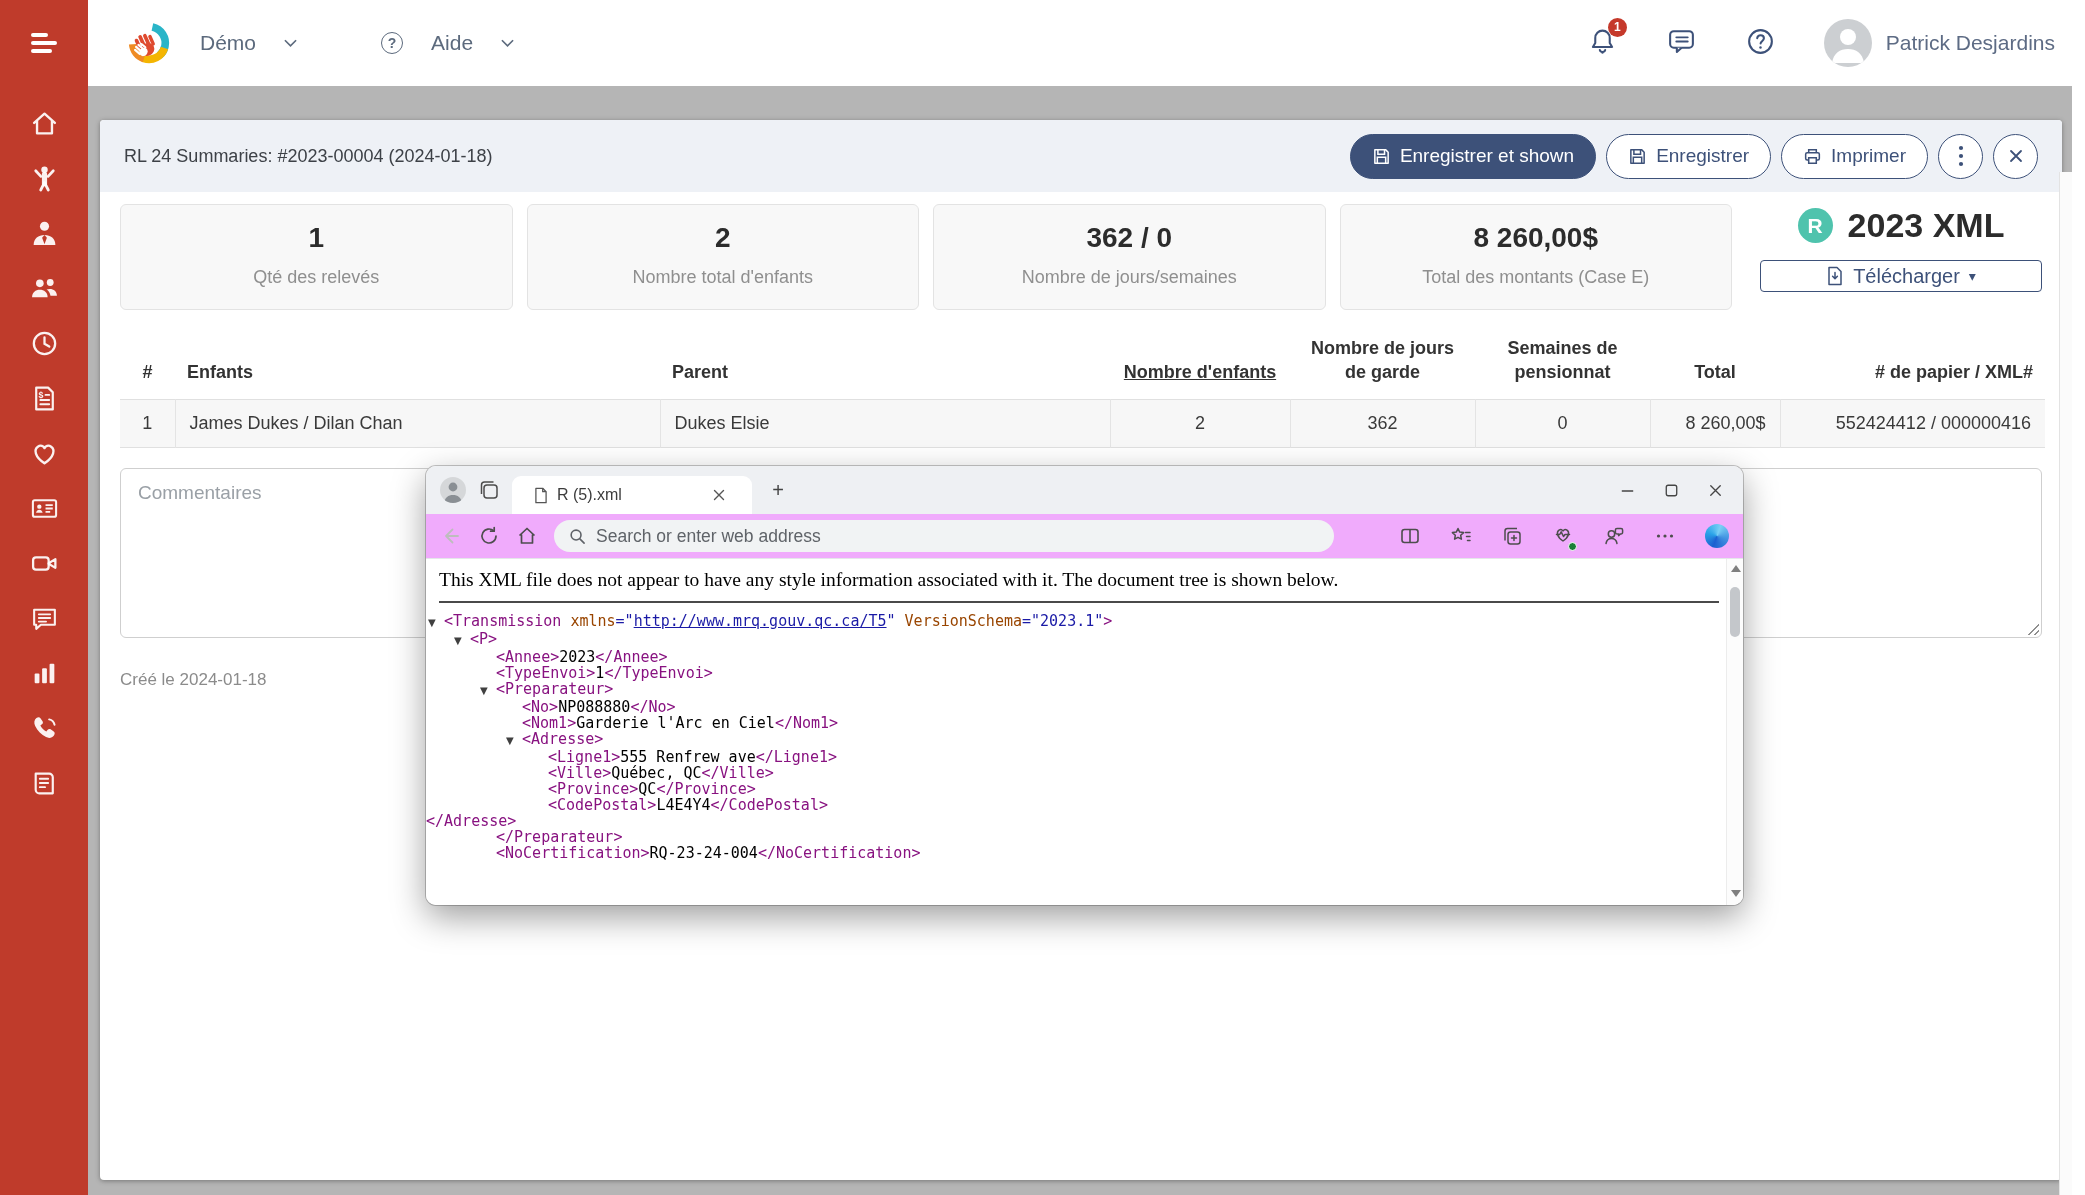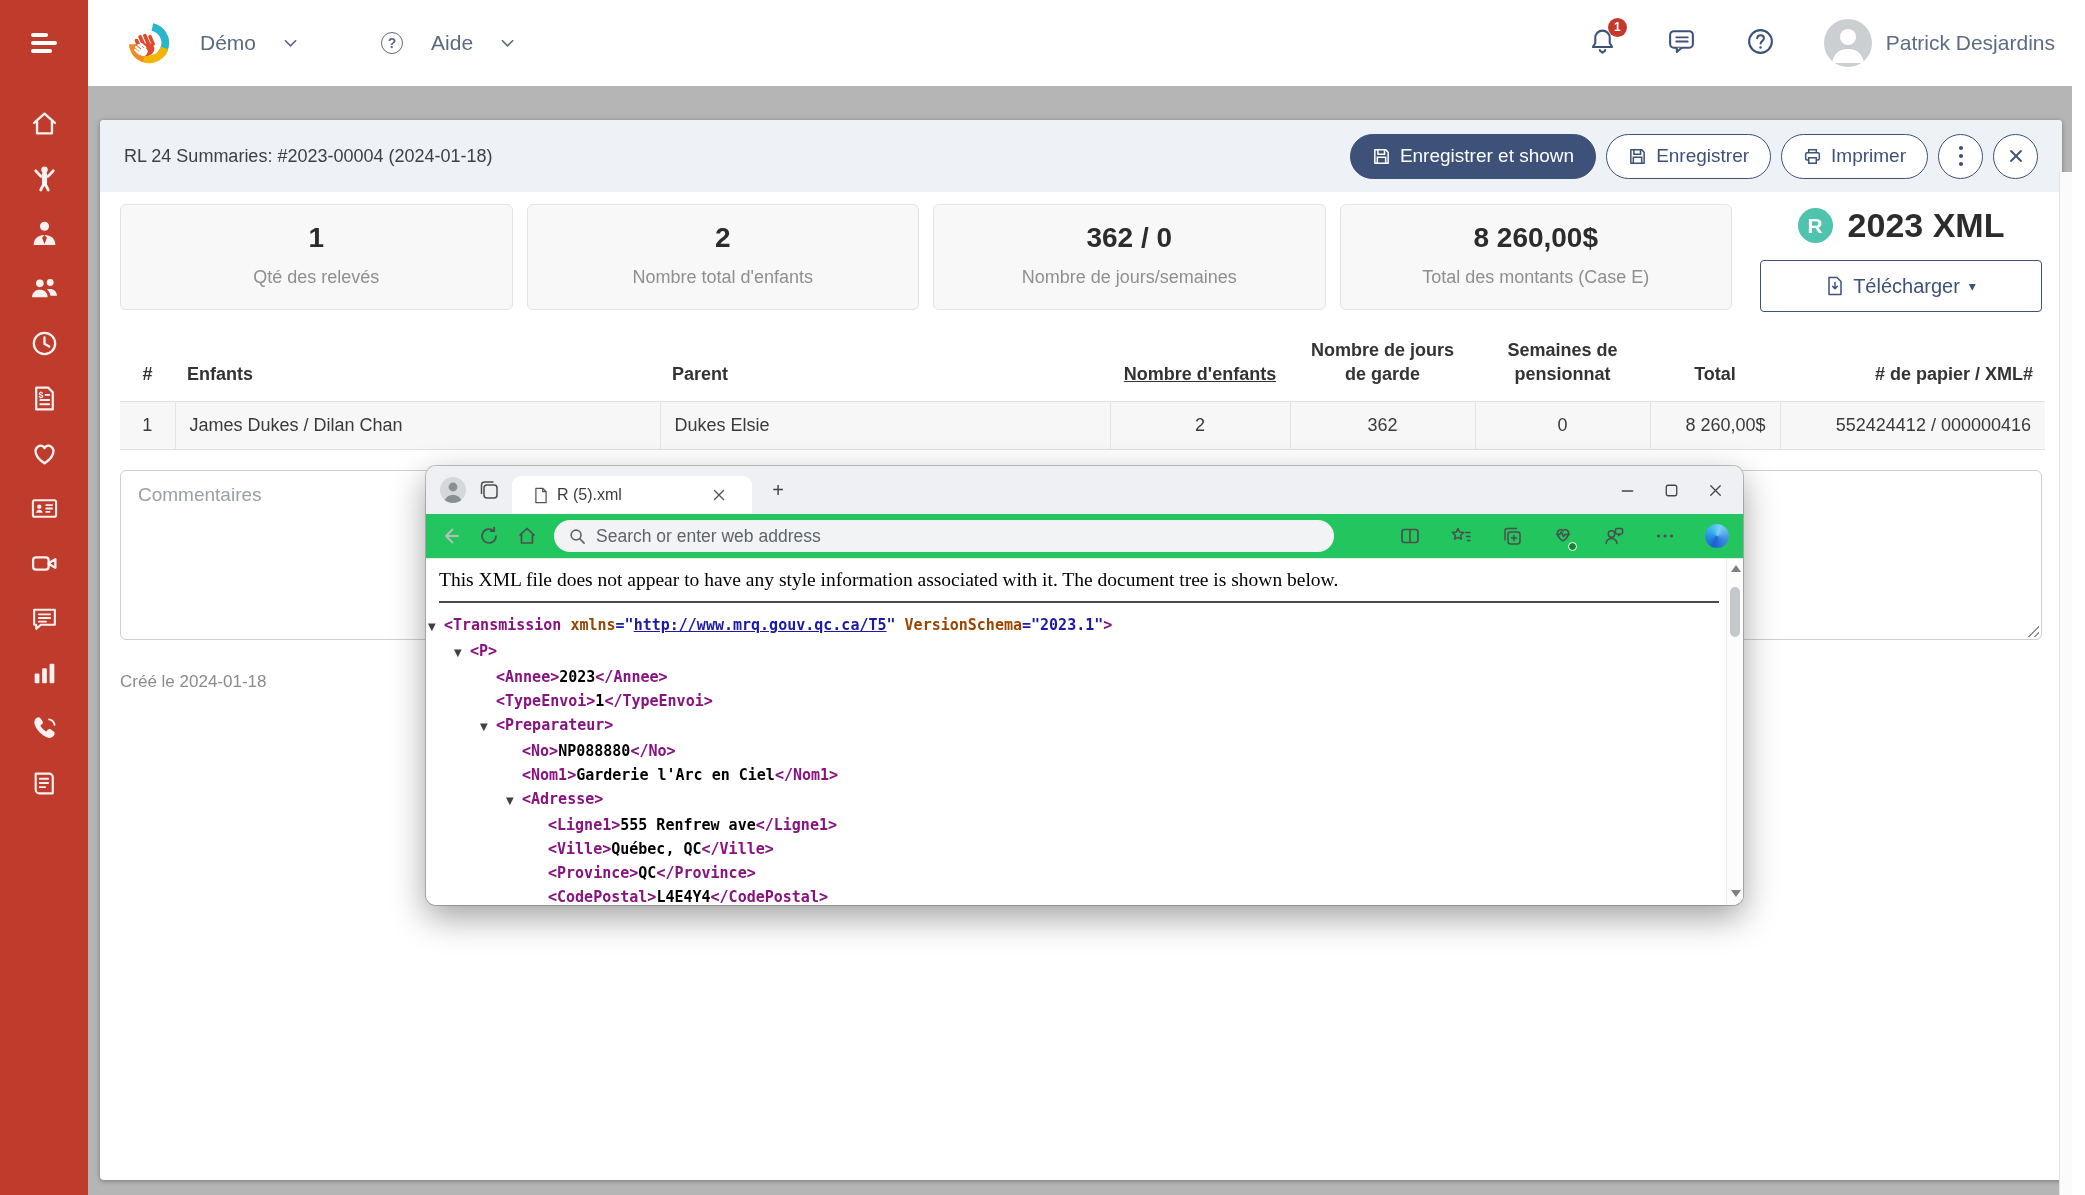--- a/index.html
+++ b/index.html
@@ -41,21 +41,21 @@
 
   
   .summary-row { display:flex; align-items:flex-start; }
   .sum-card { flex:1; height:106px; background:#f8f8f8; border:1px solid #e3e3e3; border-radius:6px; text-align:center; margin-right:14px; }
   .sum-value { font-size:28px; font-weight:bold; color:#2c2c2c; padding-top:17px; }
   .sum-label { font-size:18px; color:#8f8f8f; margin-top:13px; }
   .xml-panel { width:282px; margin-left:14px; flex:none; }
   .xml-head { display:flex; align-items:center; justify-content:center; gap:15px; margin-top:2px; }
   .r-badge { width:35px; height:35px; border-radius:50%; background:#4fc3ad; color:#fff; font-size:21px; font-weight:bold; display:flex; align-items:center; justify-content:center; }
   .xml-title { font-size:34px; font-weight:bold; color:#2c2c2c; }
-  .dl-btn { margin-top:15px; width:100%; height:52px; border:1px solid #3d5179; border-radius:4px; background:#fff; color:#3d5179; font-size:20px; display:flex; align-items:center; justify-content:center; gap:9px; cursor:pointer; font-family:inherit; }
+  .dl-btn { margin-top:15px; width:100%; height:32px; border:1px solid #3d5179; border-radius:4px; background:#fff; color:#3d5179; font-size:20px; display:flex; align-items:center; justify-content:center; gap:9px; cursor:pointer; font-family:inherit; }
   .dl-btn svg { width:18px; height:20px; }
   .caret { font-size:14px; }
 
   
   .rl-table { width:100%; border-collapse:collapse; table-layout:fixed; margin-top:20px; }
   .rl-table th { font-size:18px; font-weight:bold; color:#333; padding:6px 12px 15px; vertical-align:bottom; line-height:24px; }
   .rl-table td { font-size:18px; color:#3a3a3a; padding:13px 14px; background:#f7f7f7; border-left:1px solid #e4e4e4; }
   .rl-table td:first-child { border-left:none; }
   .rl-table tbody tr { border-top:1px solid #e0e0e0; border-bottom:1px solid #e0e0e0; cursor:pointer; }
 
@@ -71,36 +71,36 @@
   .tabstrip { position:relative; height:48px; background:#eef0f3; }
   .tab-avatar { position:absolute; left:14px; top:11px; width:26px; height:26px; border-radius:50%; background:#d5d7d9; overflow:hidden; cursor:pointer; }
   .ws-icon { position:absolute; left:52px; top:13px; width:22px; height:22px; color:#4c4c4c; cursor:pointer; }
   .tab { position:absolute; left:86px; bottom:0; width:240px; height:38px; background:#fff; border-radius:9px 9px 0 0; display:flex; align-items:center; padding:0 22px; gap:9px; cursor:pointer; }
   .tab-title { flex:1; font-size:16px; color:#3c3c3c; white-space:nowrap; overflow:hidden; }
   .tab-close { width:22px; height:22px; border-radius:4px; display:flex; align-items:center; justify-content:center; color:#555; cursor:pointer; }
   .newtab { position:absolute; left:340px; top:12px; width:24px; height:24px; display:flex; align-items:center; justify-content:center; color:#444; font-size:20px; cursor:pointer; }
   .win-ctrls { position:absolute; right:6px; top:0; height:48px; display:flex; align-items:center; }
   .wc { width:44px; height:40px; display:flex; align-items:center; justify-content:center; color:#454545; cursor:pointer; }
   .wc svg { width:19px; height:19px; }
-  .toolbar { height:45px; display:flex; align-items:center; padding:0 14px; gap:16px; background:#22c55e; border-bottom:1px solid #e5e7ea; }
+  .toolbar { height:45px; display:flex; align-items:center; padding:0 14px; gap:16px; background:#f0abfc; border-bottom:1px solid #e5e7ea; }
   .tb-ic { width:22px; height:22px; color:#4d4d4d; flex:none; cursor:pointer; }
   .tb-ic.disabled { color:#bdbdbd; }
   .addr { width:780px; height:32px; border-radius:16px; background:#f1f3f4; display:flex; align-items:center; gap:10px; padding:0 15px; }
   .addr input { border:none; background:transparent; outline:none; font-size:17.5px; color:#5f6368; width:100%; font-family:inherit; }
   .addr input::placeholder { color:#5f6368; }
   .addr svg { width:17px; height:17px; color:#5f6368; flex:none; }
   .tb-right { margin-left:auto; display:flex; align-items:center; gap:29px; }
   .ess { position:relative; }
   .ess-dot { position:absolute; right:-3px; bottom:-2px; width:9px; height:9px; border-radius:50%; background:#1a7f37; border:1.5px solid #fff; }
   .copilot { width:24px; height:24px; border-radius:50%; background:conic-gradient(from 200deg,#1b5fd0,#2aa3e8,#7ad0f5,#3f8fe0,#1b5fd0); cursor:pointer; }
   .content { position:relative; height:346px; background:#fff; }
   .notice { font-family:"Liberation Serif", serif; font-size:19.5px; color:#000; padding:9px 30px 0 13px; line-height:24px; }
   .content hr { border:none; border-top:2px solid #4a4a4a; margin:9px 24px 10px 13px; }
   .xml-tree { font-family:"DejaVu Sans Mono", monospace; font-size:15px; }
-  .xml-line { line-height:24px; white-space:pre;font-weight:bold; }
+  .xml-line { line-height:16px; white-space:pre; }
   .x-arrow { display:inline-block; width:16px; margin-left:-16px; font-size:10px; color:#404040; font-family:"DejaVu Sans", sans-serif; cursor:pointer; }
   .x-tag { color:#881280; }
   .x-attr { color:#994500; }
   .x-val { color:#1a1aa6; }
   .x-link { color:#1a1aa6; text-decoration:underline; }
   .x-text { color:#000; }
   .scrollbar { position:absolute; right:0; top:0; bottom:0; width:17px; background:#fcfcfc; border-left:1px solid #ececec; }
   .sb-up { position:absolute; top:6px; left:4px; width:0; height:0; border-left:5px solid transparent; border-right:5px solid transparent; border-bottom:7px solid #7f7f7f; cursor:pointer; }
   .sb-down { position:absolute; bottom:8px; left:4px; width:0; height:0; border-left:5px solid transparent; border-right:5px solid transparent; border-top:7px solid #7f7f7f; cursor:pointer; }
   .sb-thumb { position:absolute; top:28px; left:3px; width:10px; height:50px; border-radius:5px; background:#c4c7cb; cursor:grab; }

